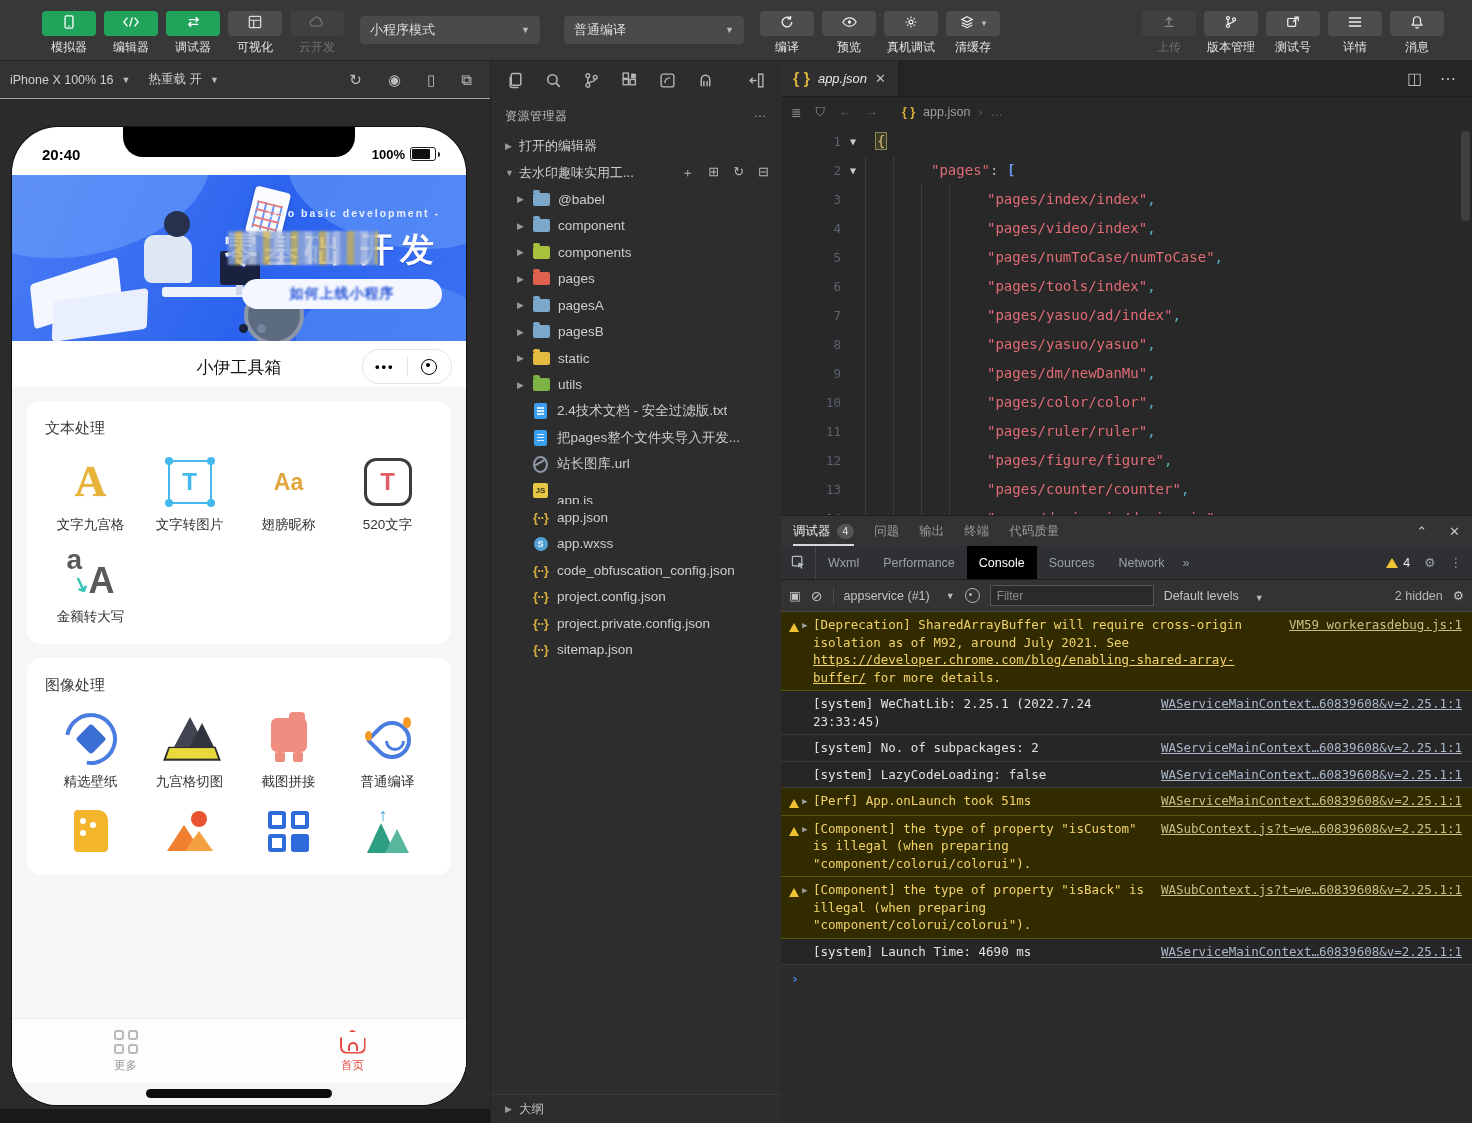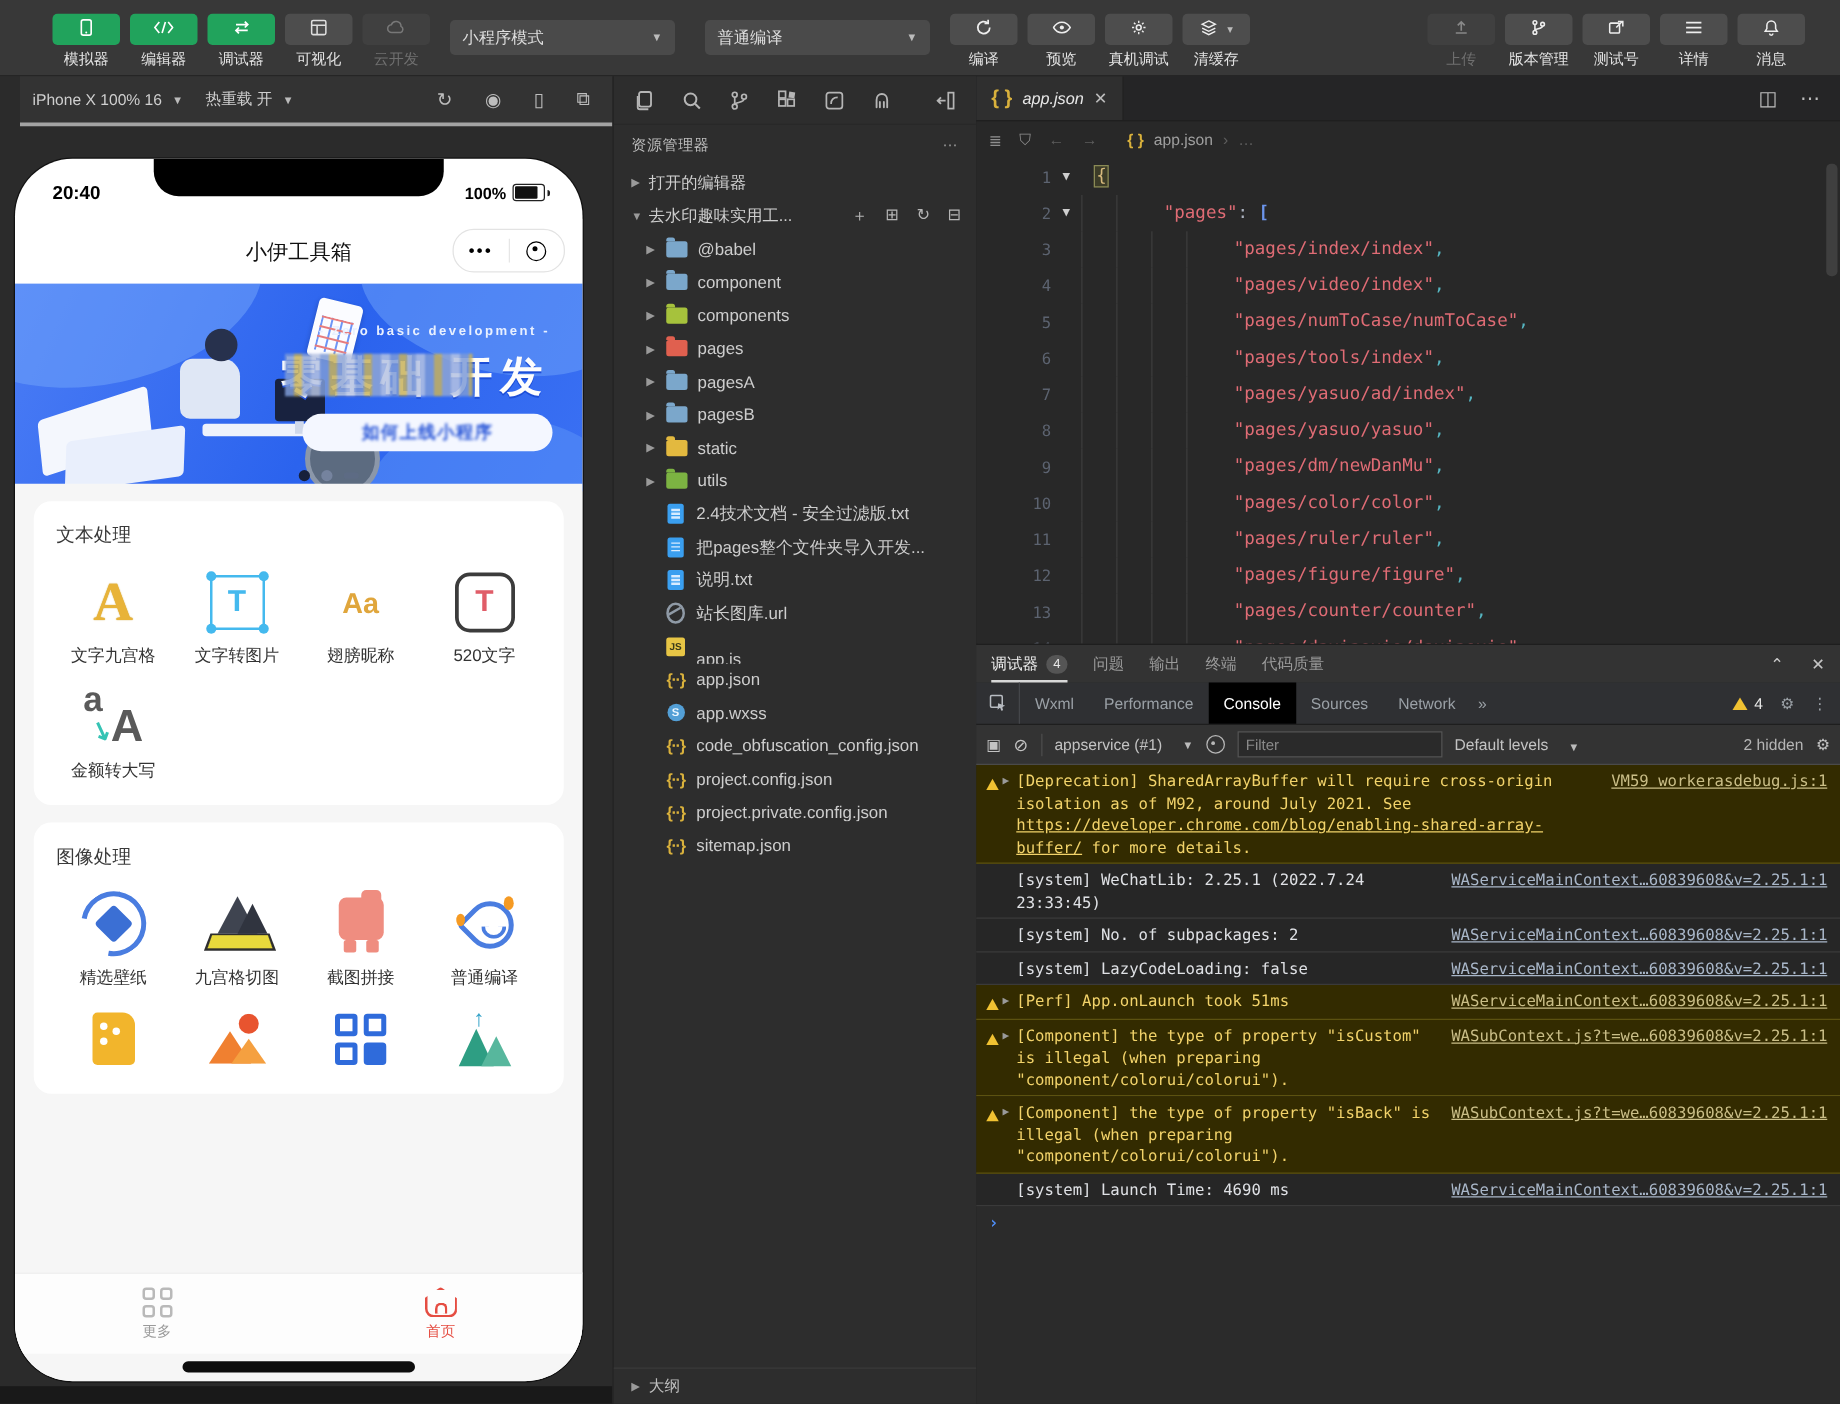--- a/index.html
+++ b/index.html
@@ -15,21 +15,21 @@
   .tb-btn.green .ic{background:#21a35c;}
   .tb-btn.disabled .ic{background:#404040;color:#6e6e6e;}
   .tb-btn .lb{font-size:12px;color:#e3e3e3;margin-top:3px;}
   .tb-btn.disabled .lb{color:#6f6f6f;}
   .tb-select{height:28px;background:#4a4a4a;border-radius:4px;color:#ddd;font-size:13px;display:flex;align-items:center;justify-content:space-between;padding:0 10px;margin:0 12px;cursor:pointer;}
   .caret{font-size:9px;color:#bbb;margin-left:8px;}
   svg.ik{display:block;}
 
   
   #sim{position:absolute;left:0;top:61px;width:490px;height:1062px;background:#2b2b2b;}
-  #sim-toolbar{height:37px;background:#333;border-bottom:3px solid #a3a3a3;display:flex;align-items:center;color:#cfcfcf;font-size:12.5px;margin-left:16px;}
+  #sim-toolbar{height:37px;background:#333;border-bottom:1px solid #a3a3a3;display:flex;align-items:center;color:#cfcfcf;font-size:12.5px;}
   #sim-toolbar .sel{margin-left:10px;cursor:pointer;display:flex;align-items:center;}
   #sim-toolbar .icons{margin-left:auto;display:flex;align-items:center;gap:26px;margin-right:18px;color:#bdbdbd;}
   #sim-toolbar .icons span{cursor:pointer;font-size:15px;}
   #sim-bottom{position:absolute;left:0;bottom:0;width:100%;height:14px;background:#191919;}
 
   
   #phone{position:absolute;left:12px;top:66px;width:454px;height:978px;background:#fff;border-radius:46px;overflow:hidden;box-shadow:0 0 0 1px #111;}
   #notch{position:absolute;left:50%;transform:translateX(-50%);top:0;width:232px;height:30px;background:#000;border-radius:0 0 20px 20px;}
   #statusbar{height:42px;display:flex;align-items:center;justify-content:space-between;padding:6px 26px 0 30px;color:#000;}
   #statusbar .time{font-size:15px;font-weight:700;}
@@ -389,31 +389,20 @@
     <div id="statusbar">
       <span class="time">20:40</span>
       <span class="batt">
         <span>100%</span>
         <span class="shell">
             <i></i>
           </span>
           <span class="nub"></span>
       </span>
     </div>
-    <div id="navbar">
-      <span class="t">小伊工具箱</span>
-      <div id="capsule">
-        <span class="dots">•••</span>
-        <span class="div"></span>
-        <span class="rec">
-            <i></i>
-          </span>
-      </div>
-    </div>
-
     <div id="banner">
       <div class="blob1"></div>
         <div class="blob2"></div>
         <div class="blob3"></div>
       <div class="paper1"></div>
         <div class="paper2"></div>
       <div class="person-body"></div>
         <div class="person-head"></div>
       <div class="desk"></div>
         <div class="monitor"></div>
@@ -425,20 +414,31 @@
       <div class="bn-strip">
           <span>如何上线小程序</span>
         </div>
       <div class="bn-dots">
           <i></i>
           <i></i>
           <i></i>
         </div>
     </div>
 
+    <div id="navbar">
+      <span class="t">小伊工具箱</span>
+      <div id="capsule">
+        <span class="dots">•••</span>
+        <span class="div"></span>
+        <span class="rec">
+            <i></i>
+          </span>
+      </div>
+    </div>
+
     <div id="phone-body">
       <div id="phone-sections">
           <div class="card">
             <div class="ct">文本处理</div>
             <div class="grid">
               <div class="gitem">
                 <div class="gicon">
                   <span class="i-big-a">A</span>
                 </div>
                 <div class="glabel">文字九宫格</div>
@@ -685,26 +685,20 @@
         <span class="file-ic">
           <span class="doc-ic"></span>
         </span>
         <span style="overflow: hidden; text-overflow: ellipsis;">2.4技术文档 - 安全过滤版.txt</span>
       </div>
       <div class="tree-row">
         <span class="file-ic">
           <span class="doc-ic"></span>
         </span>
         <span style="overflow: hidden; text-overflow: ellipsis;">把pages整个文件夹导入开发...</span>
-      </div>
-      <div class="tree-row">
-        <span class="file-ic">
-          <span class="doc-ic"></span>
-        </span>
-        <span style="overflow: hidden; text-overflow: ellipsis;">说明.txt</span>
       </div>
       <div class="tree-row">
         <span class="file-ic">
           <span class="url-ic"></span>
         </span>
         <span style="overflow: hidden; text-overflow: ellipsis;">站长图库.url</span>
       </div>
       <div class="tree-row">
         <span class="file-ic">
           <span class="js-ic">JS</span>

